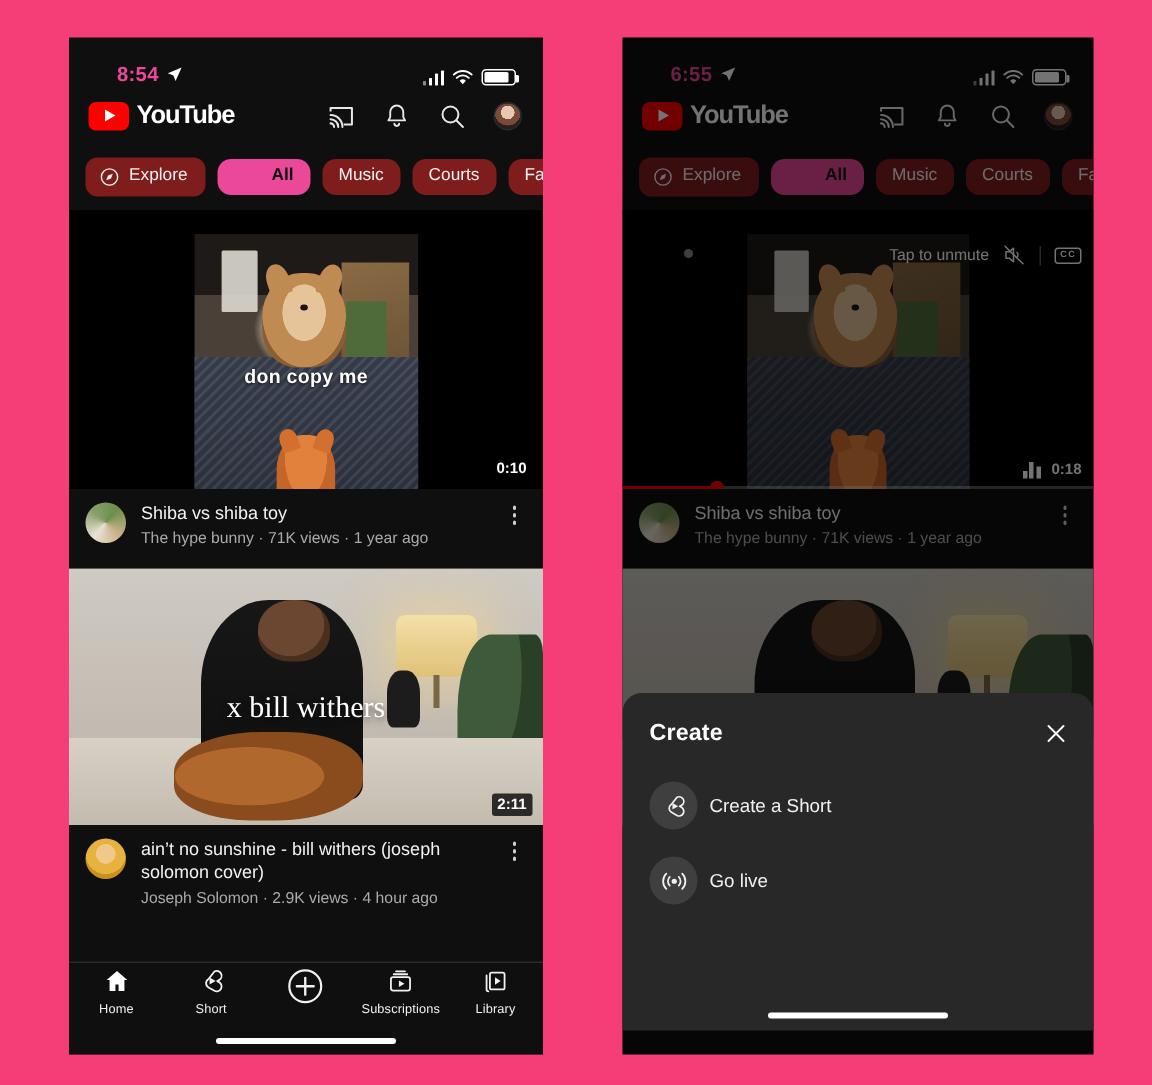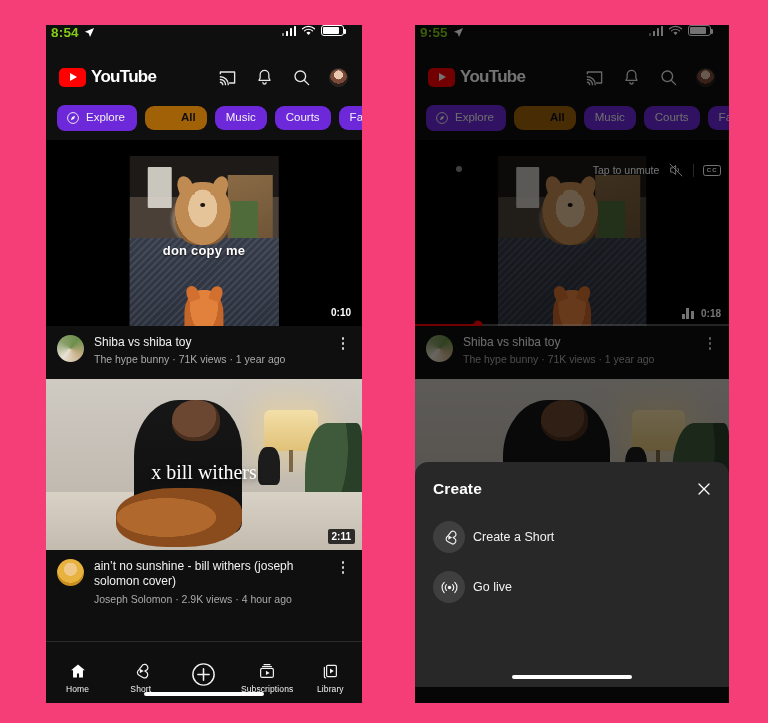--- a/index.html
+++ b/index.html
@@ -16,23 +16,23 @@
     position: absolute;
     background: #0f0f0f;
     overflow: hidden;
   }
   #phone-left  { left: 46px;  top: 25px; width: 316px; height: 678px; }
   #phone-right { left: 415px; top: 25px; width: 314px; height: 678px; }
 
   
   .statusbar {
     height: 32px; position: relative;
-    display: flex; align-items: flex-start;
-    padding: 0 18px 0 5px;
-    color: #84cc16;
+    display: flex; align-items: flex-end;
+    padding: 0 18px 0 32px;
+    color: #ec4899;
   }
   .sb-time {
     font-size: 13.5px; font-weight: 700;
     letter-spacing: .2px;
     display: flex; align-items: center; gap: 5px;
   }
   .loc-arrow { width: 11px; height: 11px; display:block; }
   .sb-right {
     margin-left: auto;
     display: flex; align-items: center; gap: 5px;
@@ -81,28 +81,28 @@
     border: 1px solid #2a2a2a;
   }
 
   
   .chips {
     display:flex; align-items:center; gap:8px;
     padding: 8px 0 9px 11px;
     overflow:hidden; white-space:nowrap;
   }
   .chip {
-    background:#6d28d9; color:#f1f1f1;
+    background:#7f1d1d; color:#f1f1f1;
     font-size:11.5px; border-radius:9px;
     padding: 6px 11px; line-height:1;
     display:flex; align-items:center; gap:6px;
     flex: 0 0 auto;
   }
   .chip.explore { border-radius: 8px; padding:6px 12px 6px 9px; }
-  .chip.active { background:#a16207; color:#0f0f0f; font-weight:600;padding-left:36px; }
+  .chip.active { background:#ec4899; color:#0f0f0f; font-weight:600;padding-left:36px; }
   .compass { width:14px; height:14px; display:block; }
 
   
   .vid-wrap { position: relative; }
   .vid {
     position: relative; width:100%; overflow:hidden;
     background:#000;
   }
   .vid-1 { height: 186px; background: #000; }
   .vid-1 .inner-clip {
@@ -245,21 +245,21 @@
     display:flex; flex-direction:column; align-items:center; gap:2.5px;
   }
   .kebab i { width:2.5px; height:2.5px; border-radius:50%; background:#d0d0d0; display:block; }
 
   
   .divider { height:1px; background:#2a2a2a; }
   .bottomnav {
     position:absolute; left:0; right:0; bottom:0;
     height:62px; background:#0f0f0f;
     display:flex; align-items:flex-start; justify-content:space-around;
-    padding-top:21px;
+    padding-top:4px;
   }
   .navitem {
     display:flex; flex-direction:column; align-items:center; gap:4px;
     width:60px;
   }
   .navitem span { color:#f1f1f1; font-size:8.5px; letter-spacing:.1px; }
   .home-indicator {
     position:absolute; left:50%; transform:translateX(-50%);
     bottom:7px; width:120px; height:4px; border-radius:2px; background:#fff;
   }
@@ -513,21 +513,21 @@
         <span>Library</span>
       </div>
       <div class="home-indicator"></div>
     </div>
   </div>
 
   <div class="phone" id="phone-right">
 
     <div class="statusbar">
       <div class="sb-time">
-        <span>9:55</span>
+        <span>6:55</span>
         <svg class="loc-arrow" viewBox="0 0 24 24">
           <path d="M22 2 2 10.5l8 3.2 3.2 8z" fill="#fff"></path>
         </svg>
       </div>
       <div class="sb-right">
         <span class="bars">
             <i></i>
             <i></i>
             <i></i>
             <i></i>

